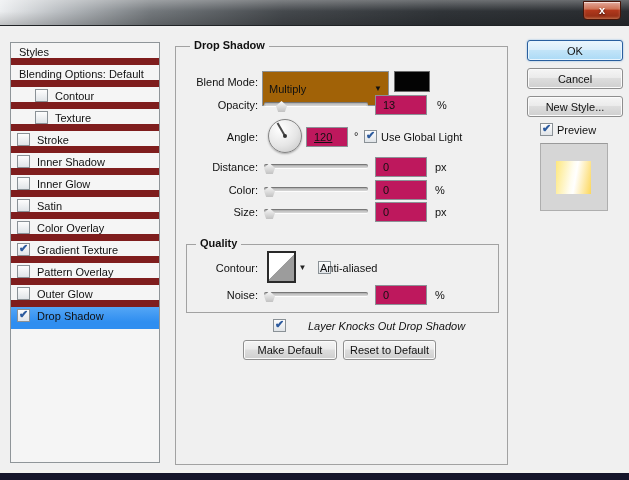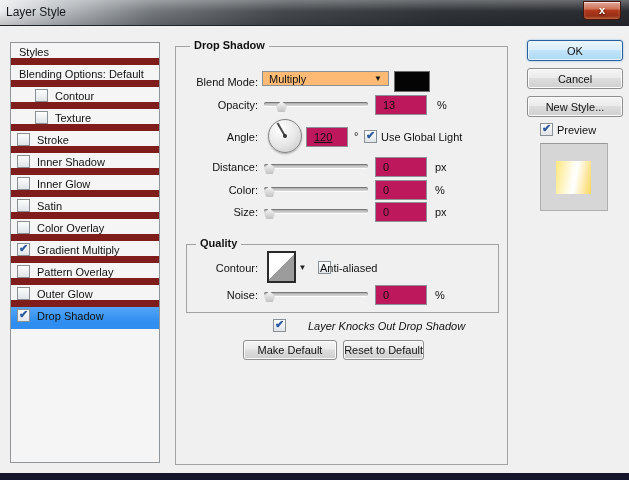--- a/index.html
+++ b/index.html
@@ -37,21 +37,21 @@
 
   
   .group { position:absolute; border:1px solid #a2a2a2; }
   .legend { position:absolute; top:-8px; background:#f0f0f0; padding:0 4px; font-weight:bold; white-space:nowrap; }
 
   
   .lbl { position:absolute; width:80px; text-align:right; white-space:nowrap; }
   .unit { position:absolute; }
   .val { position:absolute; width:52px; height:20px; border:1px solid #8c9196; background:#be185d;
     font-family:"Liberation Sans",sans-serif; font-size:11px; color:#111; padding:0 0 0 7px; }
-  .dropdown { position:absolute; left:262px; top:71px; width:127px; height:15px; background:#fdba74;
+  .dropdown { position:absolute; left:262px; top:71px; width:127px; height:35px; background:#a16207;
     border:1px solid #8c9196; display:flex; align-items:center; padding:0 6px; cursor:pointer; }
   .darr { margin-left:auto; font-size:8px; color:#111; }
   .swatch { position:absolute; left:394px; top:71px; width:36px; height:21px; background:#040404;
     border:1px solid #6b6b6b; cursor:pointer; }
 
   .slider { position:absolute; width:104px; height:14px; cursor:pointer; }
   .track { position:absolute; left:0; right:0; top:3px; height:4px; border-radius:2px;
     background:linear-gradient(180deg,#a8a8a8,#d8d8d8);
     box-shadow:inset 0 1px 1px rgba(0,0,0,.35), 0 1px 0 rgba(255,255,255,.85); }
   .thumb { position:absolute; top:2px; width:11px; height:11px;
@@ -85,21 +85,20 @@
     background:linear-gradient(100deg,#fde77d 0%,#fffdf0 45%,#ffffff 55%,#fcd75b 100%); }
 
   .bottom-strip { position:absolute; left:0; bottom:0; width:629px; height:7px; background:#14142a; }
 </style>
 </head>
 <body>
 
 <div class="window">
 
   <div class="titlebar">
-    <span class="title">Layer Style</span>
     <div class="close-btn">
       <span>x</span>
     </div>
   </div>
 
   <div class="styles-list" id="styles-list">
       <div class="srow hdr">
         <span class="slab">Styles</span>
       </div>
       <div class="srow plain">
@@ -128,21 +127,21 @@
       <div class="srow">
         <span class="cb" style="margin-left: 6px;"></span>
         <span class="slab">Satin</span>
       </div>
       <div class="srow">
         <span class="cb" style="margin-left: 6px;"></span>
         <span class="slab">Color Overlay</span>
       </div>
       <div class="srow">
         <span class="cb on" style="margin-left: 6px;"></span>
-        <span class="slab">Gradient Multiply</span>
+        <span class="slab">Gradient Texture</span>
       </div>
       <div class="srow">
         <span class="cb" style="margin-left: 6px;"></span>
         <span class="slab">Pattern Overlay</span>
       </div>
       <div class="srow">
         <span class="cb" style="margin-left: 6px;"></span>
         <span class="slab">Outer Glow</span>
       </div>
       <div class="srow sel">
@@ -221,21 +220,21 @@
     <div class="thumb" style="left: 0px;"></div>
   </div>
   <input class="val" style="left: 375px; top: 285px;" value="0">
   <span class="unit" style="left:435px;top:289px;">%</span>
 
   <span class="cb on acb" style="left:273px;top:319px;"></span>
   <span class="unit" style="left:308px;top:320px;font-style:italic;">Layer Knocks Out Drop Shadow</span>
   <div class="btn" style="left:243px;top:340px;width:94px;height:20px;text-align:right;">
     <span>Make Default</span>
   </div>
-  <div class="btn" style="left:343px;top:340px;width:81px;height:20px;justify-content:flex-end;">
+  <div class="btn" style="left:343px;top:340px;width:93px;height:20px;">
     <span>Reset to Default</span>
   </div>
 
   <div class="btn primary" style="left:527px;top:40px;width:96px;height:21px;">
     <span>OK</span>
   </div>
   <div class="btn" style="left:527px;top:68px;width:96px;height:21px;">
     <span>Cancel</span>
   </div>
   <div class="btn" style="left:527px;top:96px;width:96px;height:21px;">

